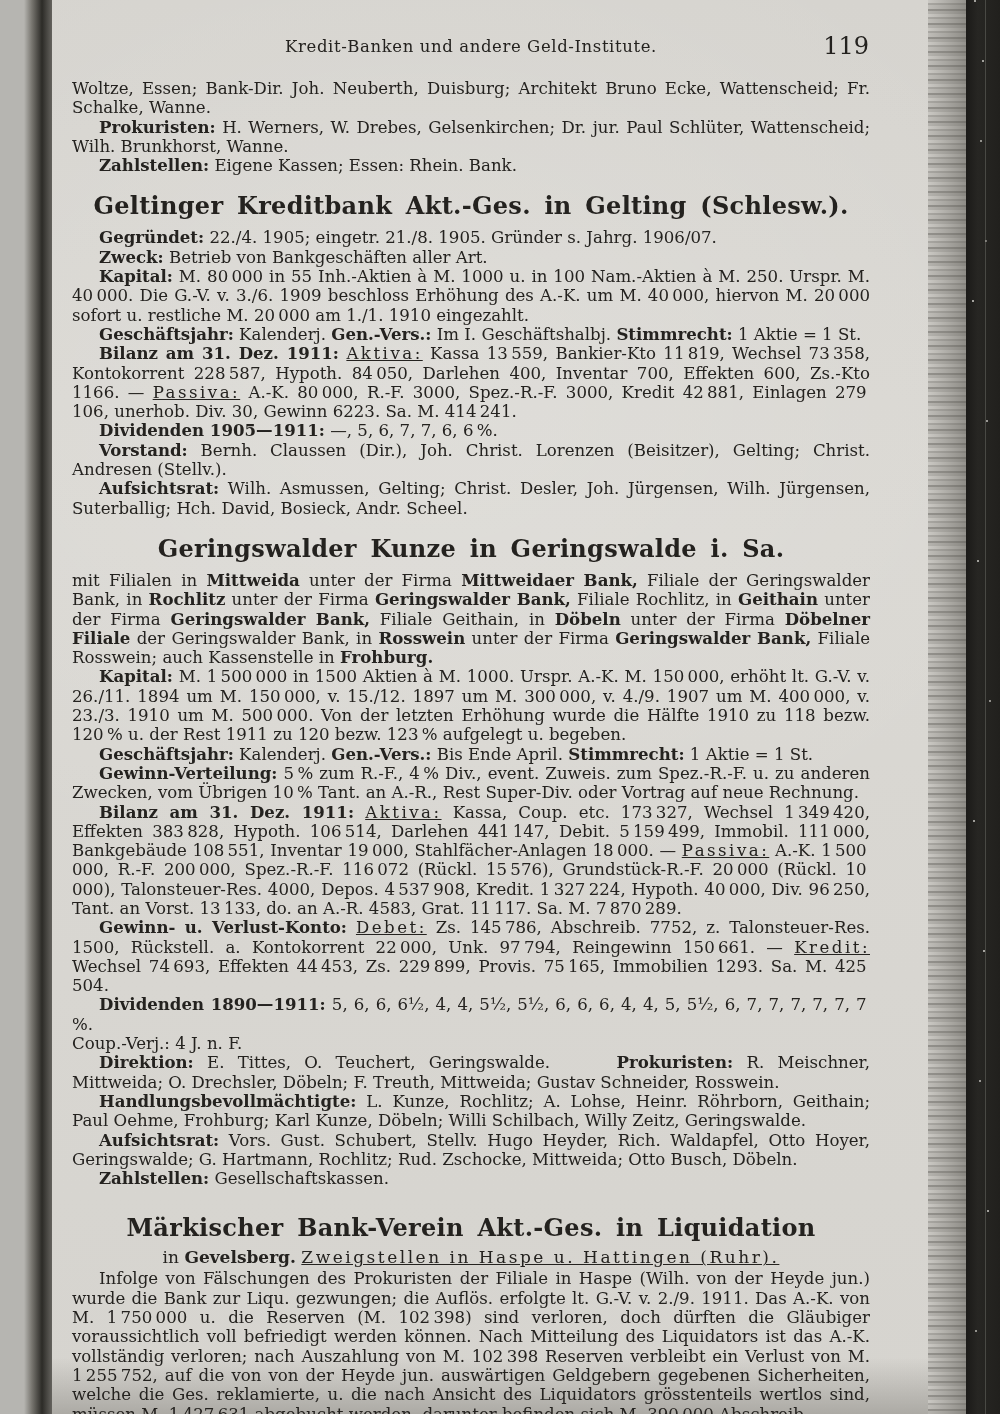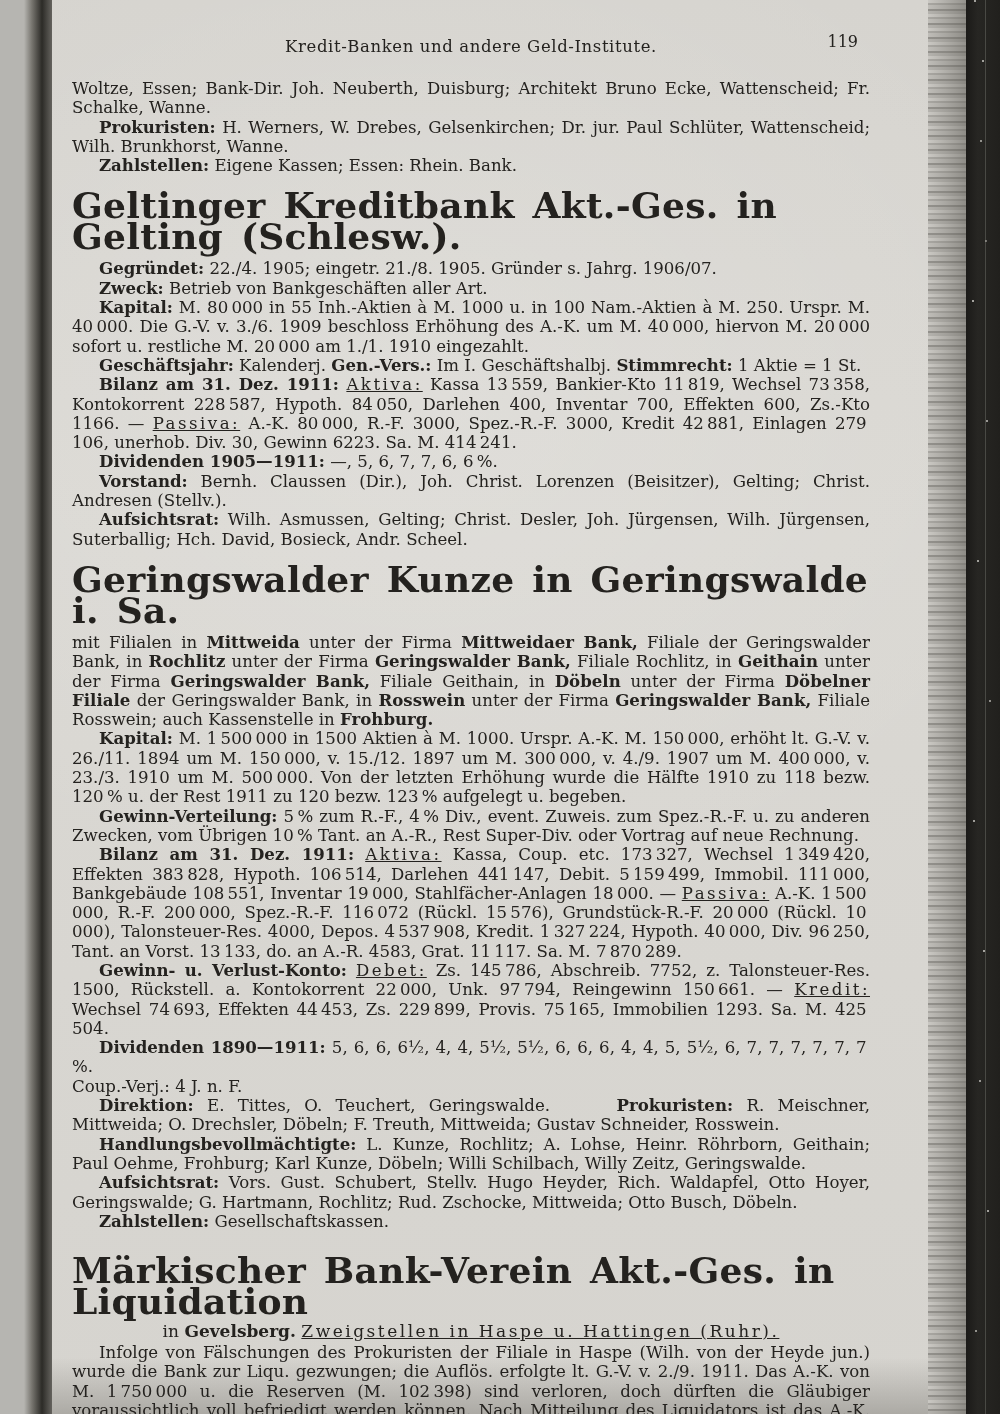--- a/index.html
+++ b/index.html
@@ -22,30 +22,30 @@
         background:linear-gradient(90deg,#1b1a18 0%,#272623 35%,#21201d 100%);}
   .dark-band::after{content:"";position:absolute;left:19px;top:0;width:1px;height:100%;
         background:rgba(205,203,197,.22);}
   .specks{position:absolute;left:8px;top:0;width:2px;height:2px;border-radius:50%;background:#cdcbc6;
         box-shadow:6px 140px 0 #b9b7b2,-2px 300px 0 #d2d0cb,12px 420px 0 #c3c1bc,
           3px 560px 0 #cdcbc6,15px 700px 0 #b5b3ae,-1px 820px 0 #c9c7c2,9px 950px 0 #d2d0cb,
           5px 1080px 0 #bfbdb8,13px 1210px 0 #cdcbc6,1px 1330px 0 #b9b7b2,8px 60px 0 #cdcbc6,
           11px 240px 0 #8f8d88;}
   .header{position:relative;margin:0 65px 0 20px;padding-top:37px;height:28px;}
   .running-head{text-align:center;font-size:16.5px;letter-spacing:.6px;}
-  .page-number{position:absolute;right:12px;top:32px;font-size:16px;}
+  .page-number{position:absolute;right:1px;top:32px;font-size:24px;}
   .text-col{margin:14px 65px 0 20px;font-size:16.6px;line-height:19.3px;
         text-align:justify;hyphens:none;}
   p.para{margin:0;}
   .indent{text-indent:27px;}
   .center{text-align:center;text-indent:0;}
   .subhead{font-size:17px;line-height:23px;margin-bottom:3px;}
   .sperr{letter-spacing:2.5px;text-decoration:underline;}
   b{font-weight:bold;}
-  .sec-head{font-size:36px;line-height:31px;font-weight:bold;text-align:left;
+  .sec-head{font-size:24px;line-height:31px;font-weight:bold;text-align:center;
         margin:15px 0 7px;word-spacing:5px;letter-spacing:.3px;}
   .sec-head.last{margin-top:24px;margin-bottom:3px;}
 </style>
 </head>
 <body>
 
 <div class="scan">
   <div class="left-margin"></div>
   <div class="gutter"></div>
 
@@ -77,20 +77,21 @@
             <p class="para indent"><b>Vorstand:</b><span> Bernh. Claussen (Dir.), Joh. Christ. Lorenzen (Beisitzer), Gelting; Christ. Andresen (Stellv.).</span></p>
             <p class="para indent"><b>Aufsichtsrat:</b><span> Wilh. Asmussen, Gelting; Christ. Desler, Joh. Jürgensen, Wilh. Jürgensen, Suterballig; Hch. David, Bosieck, Andr. Scheel.</span></p>
           </div>
       </section>
 
       <section>
         <h2 class="sec-head">Geringswalder Kunze in Geringswalde i. Sa.</h2>
         <div>
             <p class="para"><span>mit Filialen in </span><b>Mittweida</b><span> unter der Firma </span><b>Mittweidaer Bank,</b><span> Filiale der Geringswalder Bank, in </span><b>Rochlitz</b><span> unter der Firma </span><b>Geringswalder Bank,</b><span> Filiale Rochlitz, in </span><b>Geithain</b><span> unter der Firma </span><b>Geringswalder Bank,</b><span> Filiale Geithain, in </span><b>Döbeln</b><span> unter der Firma </span><b>Döbelner Filiale</b><span> der Geringswalder Bank, in </span><b>Rosswein</b><span> unter der Firma </span><b>Geringswalder Bank,</b><span> Filiale Rosswein; auch Kassenstelle in </span><b>Frohburg.</b></p>
             <p class="para indent"><b>Kapital:</b><span> M. 1 500 000 in 1500 Aktien à M. 1000.  Urspr. A.-K. M. 150 000, erhöht lt. G.-V. v. 26./11. 1894 um M. 150 000, v. 15./12. 1897 um M. 300 000, v. 4./9. 1907 um M. 400 000, v. 23./3. 1910 um M. 500 000.  Von der letzten Erhöhung wurde die Hälfte 1910 zu 118 bezw. 120 % u. der Rest 1911 zu 120 bezw. 123 % aufgelegt u. begeben.</span></p>
+            <p class="para indent"><b>Geschäftsjahr:</b><span> Kalenderj.  </span><b>Gen.-Vers.:</b><span> Bis Ende April.  </span><b>Stimmrecht:</b><span> 1 Aktie = 1 St.</span></p>
             <p class="para indent"><b>Gewinn-Verteilung:</b><span> 5 % zum R.-F., 4 % Div., event. Zuweis. zum Spez.-R.-F. u. zu anderen Zwecken, vom Übrigen 10 % Tant. an A.-R., Rest Super-Div. oder Vortrag auf neue Rechnung.</span></p>
             <p class="para indent"><b>Bilanz am 31. Dez. 1911:</b><span> </span><span class="sperr">Aktiva:</span><span> Kassa, Coup. etc. 173 327, Wechsel 1 349 420, Effekten 383 828, Hypoth. 106 514, Darlehen 441 147, Debit. 5 159 499, Immobil. 111 000, Bankgebäude 108 551, Inventar 19 000, Stahlfächer-Anlagen 18 000. — </span><span class="sperr">Passiva:</span><span> A.-K. 1 500 000, R.-F. 200 000, Spez.-R.-F. 116 072 (Rückl. 15 576), Grundstück-R.-F. 20 000 (Rückl. 10 000), Talonsteuer-Res. 4000, Depos. 4 537 908, Kredit. 1 327 224, Hypoth. 40 000, Div. 96 250, Tant. an Vorst. 13 133, do. an A.-R. 4583, Grat. 11 117.  Sa. M. 7 870 289.</span></p>
             <p class="para indent"><b>Gewinn- u. Verlust-Konto:</b><span> </span><span class="sperr">Debet:</span><span> Zs. 145 786, Abschreib. 7752, z. Talonsteuer-Res. 1500, Rückstell. a. Kontokorrent 22 000, Unk. 97 794, Reingewinn 150 661. — </span><span class="sperr">Kredit:</span><span> Wechsel 74 693, Effekten 44 453, Zs. 229 899, Provis. 75 165, Immobilien 1293.  Sa. M. 425 504.</span></p>
             <p class="para indent"><b>Dividenden 1890—1911:</b><span> 5, 6, 6, 6½, 4, 4, 5½, 5½, 6, 6, 6, 4, 4, 5, 5½, 6, 7, 7, 7, 7, 7, 7 %.</span></p>
             <p class="para"><span>Coup.-Verj.: 4 J. n. F.</span></p>
             <p class="para indent"><b>Direktion:</b><span> E. Tittes, O. Teuchert, Geringswalde.    </span><b>Prokuristen:</b><span> R. Meischner, Mittweida; O. Drechsler, Döbeln; F. Treuth, Mittweida; Gustav Schneider, Rosswein.</span></p>
             <p class="para indent"><b>Handlungsbevollmächtigte:</b><span> L. Kunze, Rochlitz; A. Lohse, Heinr. Röhrborn, Geithain; Paul Oehme, Frohburg; Karl Kunze, Döbeln; Willi Schilbach, Willy Zeitz, Geringswalde.</span></p>
             <p class="para indent"><b>Aufsichtsrat:</b><span> Vors. Gust. Schubert, Stellv. Hugo Heyder, Rich. Waldapfel, Otto Hoyer, Geringswalde; G. Hartmann, Rochlitz; Rud. Zschocke, Mittweida; Otto Busch, Döbeln.</span></p>
             <p class="para indent"><b>Zahlstellen:</b><span> Gesellschaftskassen.</span></p>
           </div>

